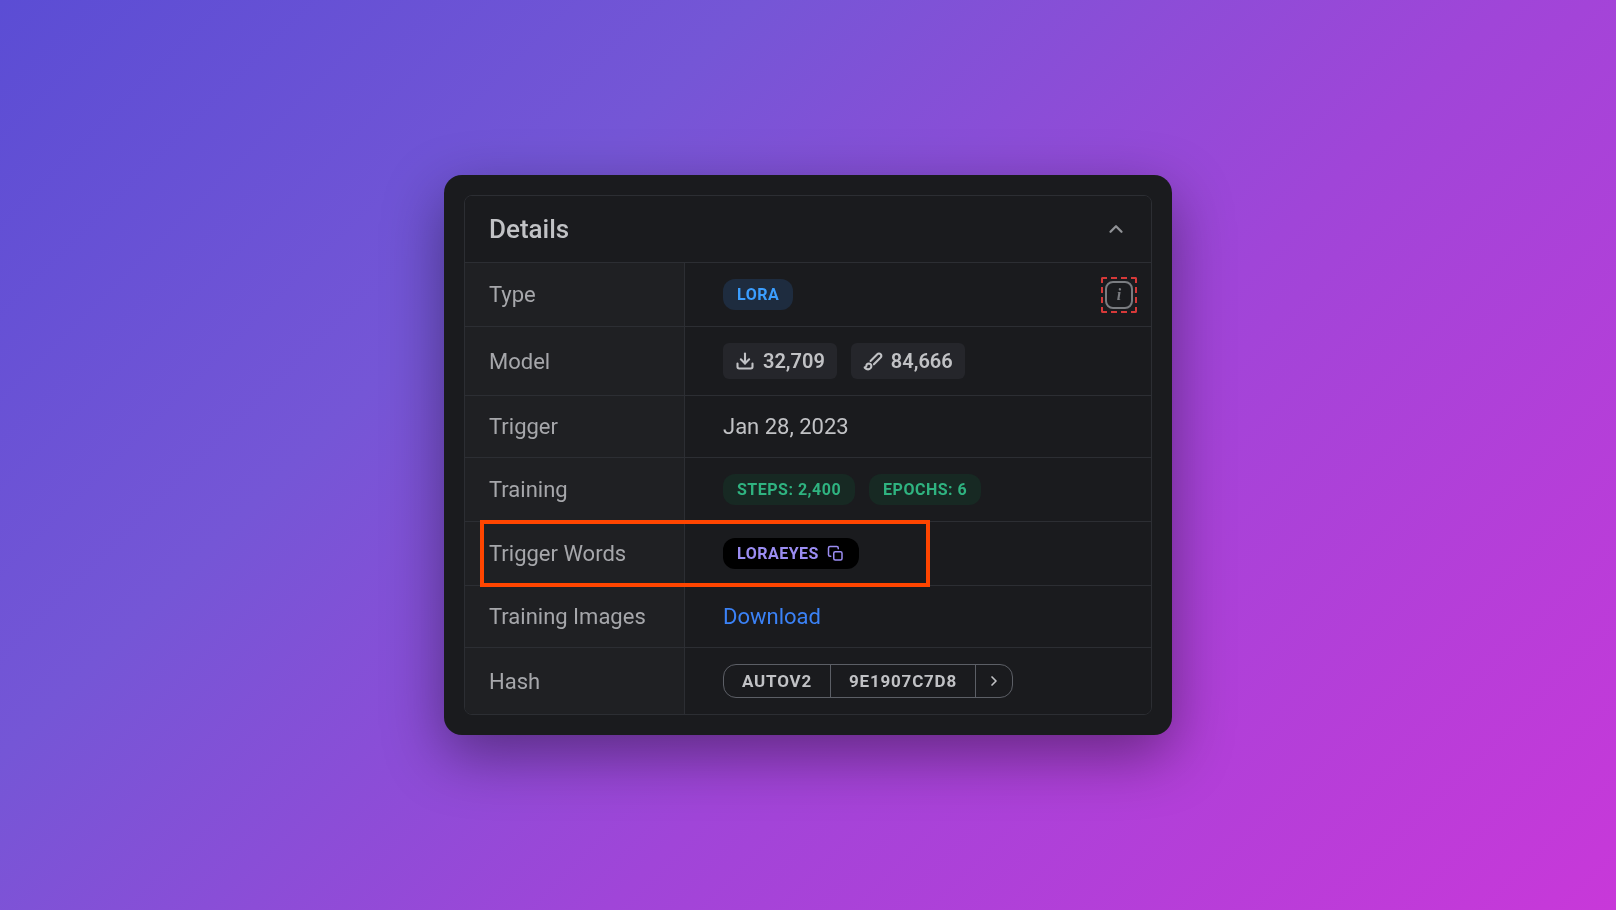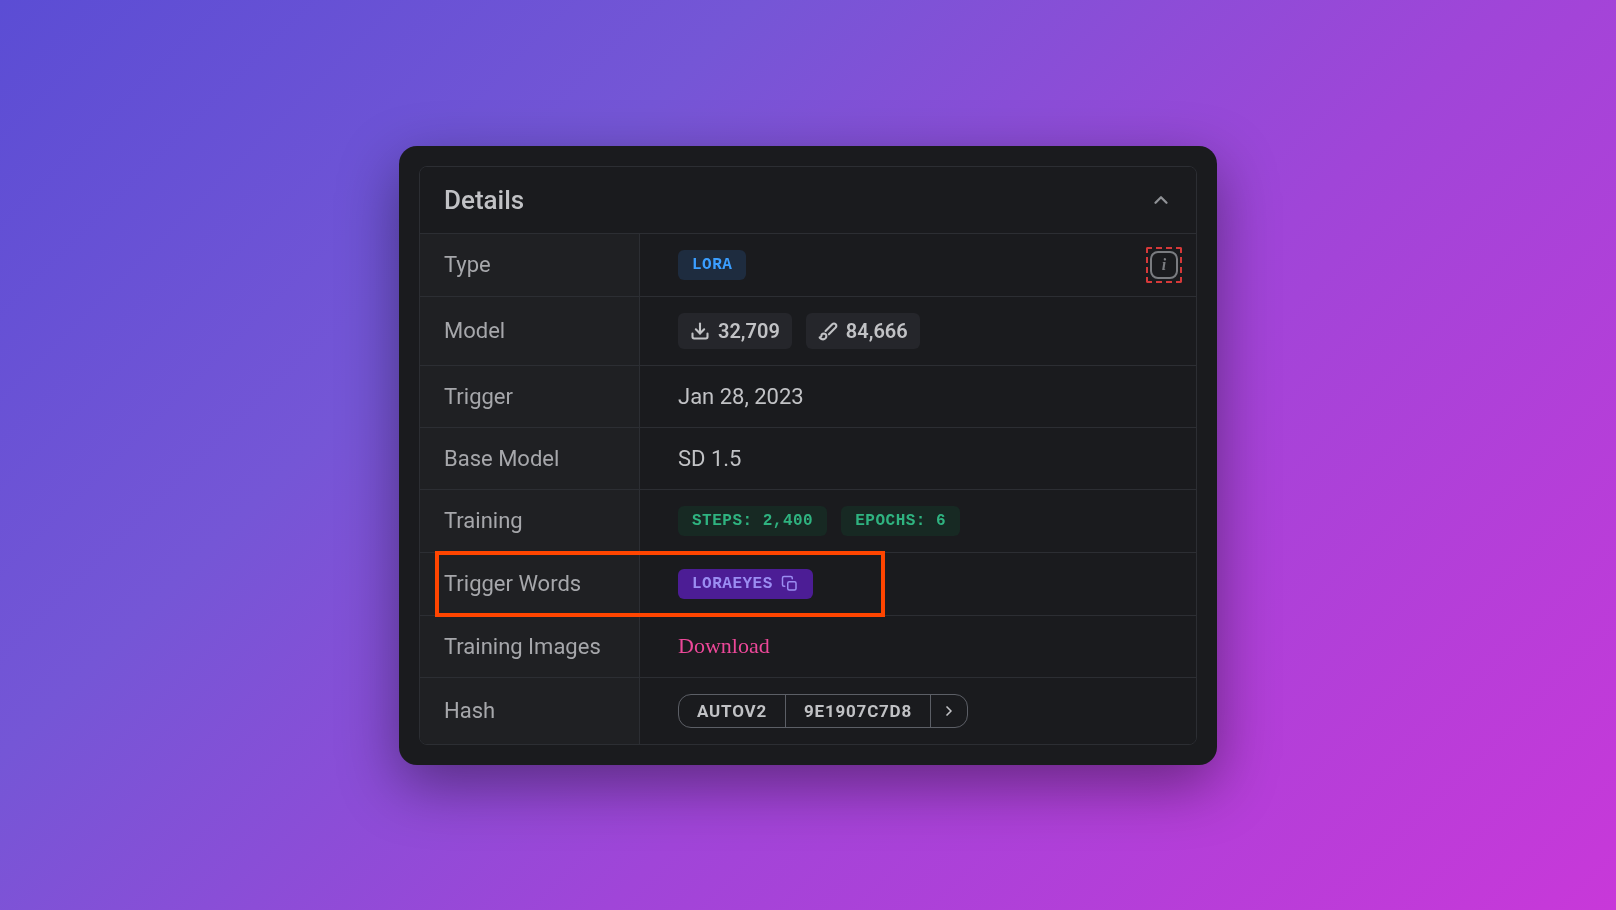--- a/index.html
+++ b/index.html
@@ -6,21 +6,21 @@
 body {
   width: 1616px;
   height: 910px;
   background: linear-gradient(135deg, #5b4dd4 0%, #7556d6 30%, #a045d8 60%, #c838d9 100%);
   font-family: -apple-system, BlinkMacSystemFont, "Segoe UI", Roboto, Helvetica, Arial, sans-serif;
   display: flex;
   align-items: center;
   justify-content: center;
 }
 .panel {
-  width: 818px;
+  width: 728px;
   background: #1a1b1e;
   border-radius: 18px;
   padding: 20px;
   box-shadow: 0 20px 60px rgba(0,0,0,0.4);
 }
 .card {
   border: 1px solid #2c2e33;
   border-radius: 8px;
   overflow: hidden;
 }
@@ -65,56 +65,54 @@
   font-size: 22px;
   display: flex;
   align-items: center;
   gap: 14px;
   position: relative;
 }
 .badge {
   display: inline-flex;
   align-items: center;
   padding: 6px 14px;
-  border-radius: 6px;
+  border-radius: 12px;
   font-size: 16px;
   font-weight: 700;
   letter-spacing: 0.5px;
-  font-family: Liberation Mono, monospace;
 }
 .badge-blue {
   background: #1e2c3f;
   color: #3b9eff;
 }
 .badge-green {
   background: #172923;
   color: #2fb380;
 }
 .badge-purple {
-  background: #4c1d95;
+  background: #000000;
   color: #9b8df2;
   gap: 8px;
 }
 .stat-badge {
   display: inline-flex;
   align-items: center;
   gap: 8px;
   padding: 6px 12px;
   background: #25262b;
   border-radius: 6px;
   color: #c1c2c5;
   font-size: 20px;
   font-weight: 600;
   justify-content: center;
 }
 .stat-badge svg { width: 20px; height: 20px; }
 .link {
-  color: #ec4899;
+  color: #3b82f6;
   cursor: pointer;
-  font-family: Liberation Serif, serif;
 }
 .info-box {
   position: absolute;
   right: 14px;
   top: 50%;
   transform: translateY(-50%);
   width: 36px;
   height: 36px;
   display: flex;
   align-items: center;
@@ -219,24 +217,20 @@
           <span>84,666</span>
         </span>
       </div>
     </div>
 
     <div class="row">
       <div class="label-cell">Trigger</div>
       <div class="value-cell">Jan 28, 2023</div>
     </div>
 
-    <div class="row">
-      <div class="label-cell">Base Model</div>
-      <div class="value-cell">SD 1.5</div>
-    </div>
 
     <div class="row">
       <div class="label-cell">Training</div>
       <div class="value-cell">
         <span class="badge badge-green">STEPS: 2,400</span>
         <span class="badge badge-green">EPOCHS: 6</span>
       </div>
     </div>
 
     <div class="row row-highlight">

